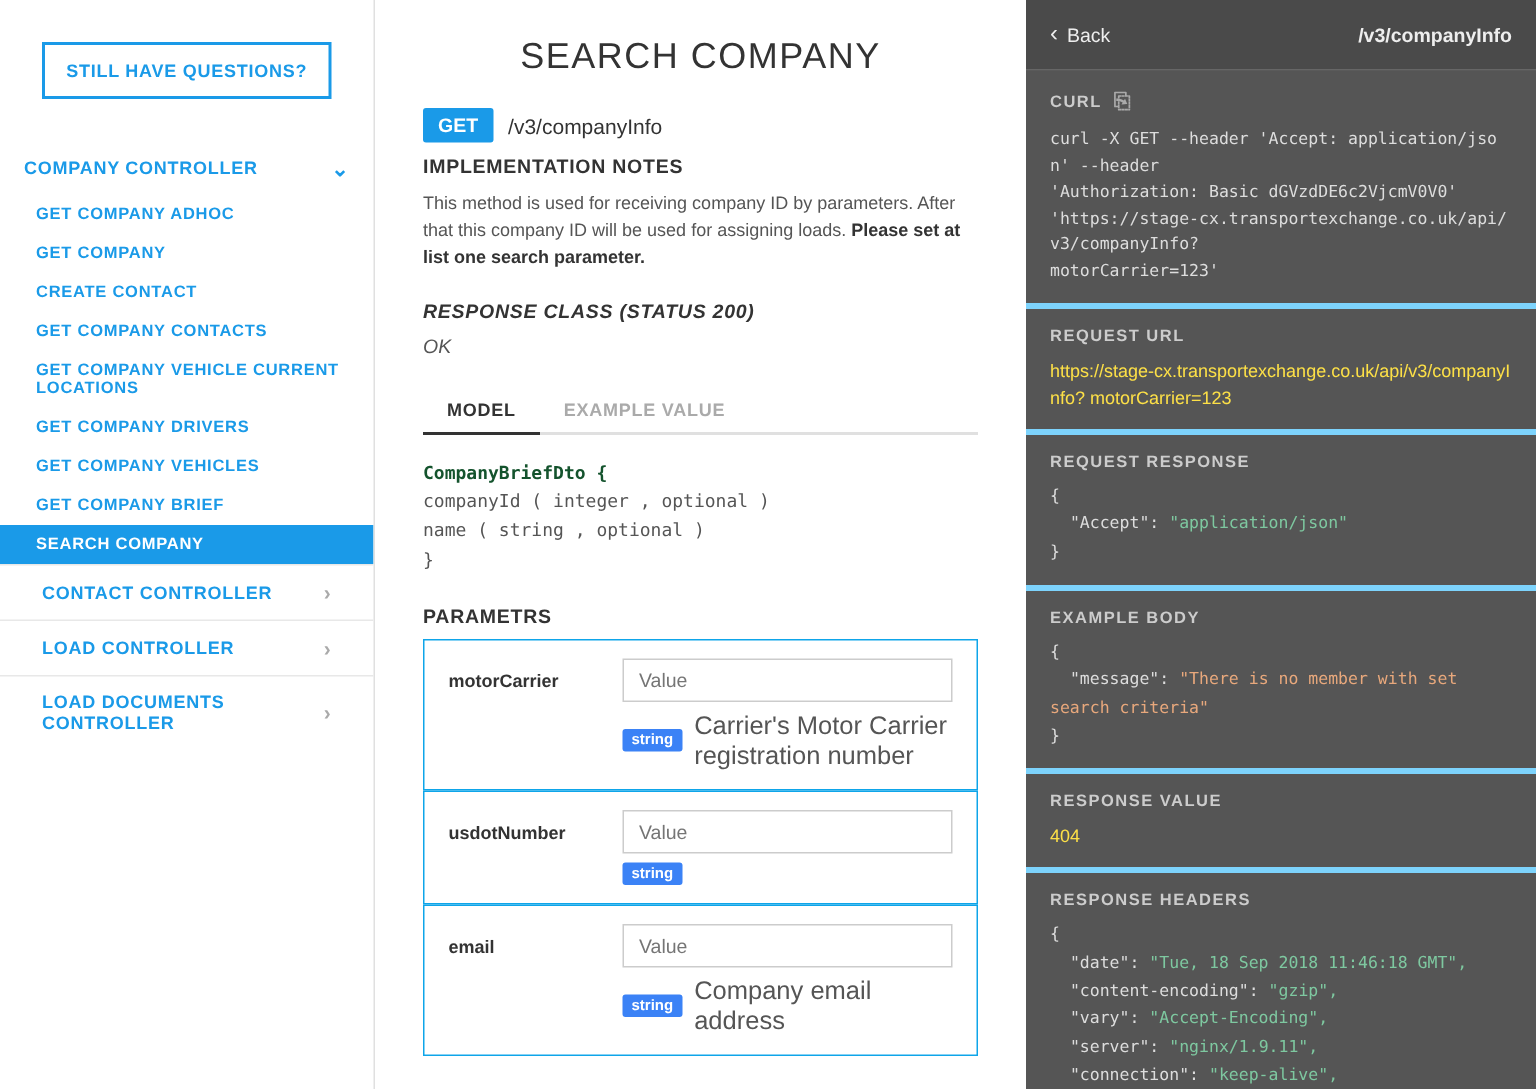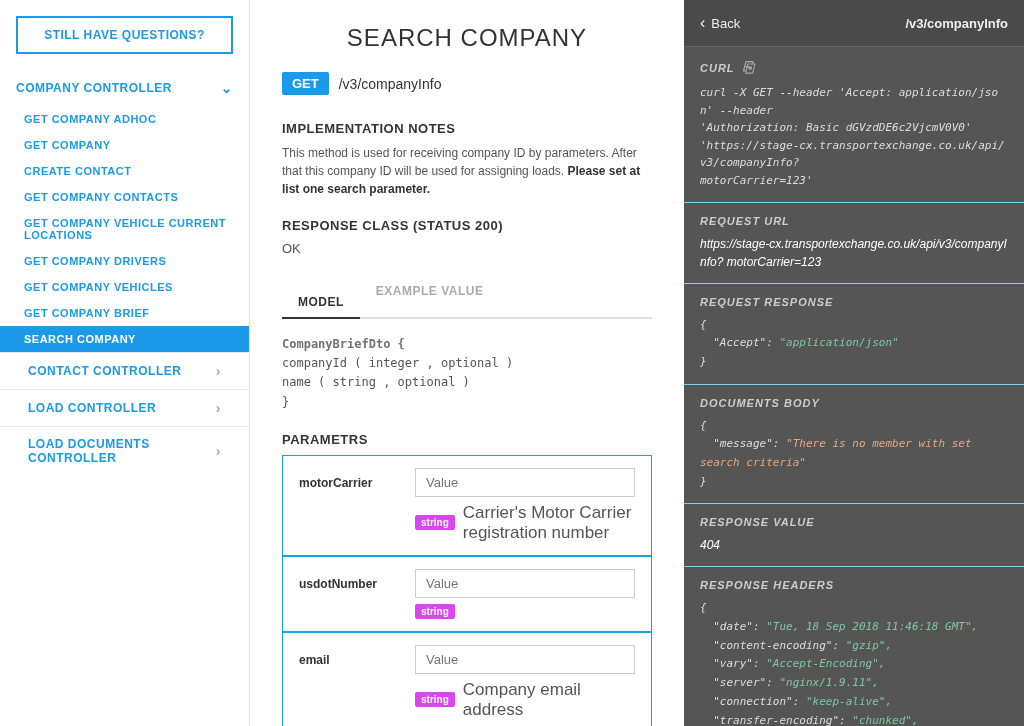--- a/index.html
+++ b/index.html
@@ -9,21 +9,21 @@
     .sidebar {
       width: 250px;
       min-width: 250px;
       background: #fff;
       border-right: 1px solid #e0e0e0;
       overflow-y: auto;
       display: flex;
       flex-direction: column;
     }
     .sidebar-still-questions {
-      margin: 16px;
+      margin: 28px;
       border: 2px solid #1a9ae8;
       color: #1a9ae8;
       text-align: center;
       padding: 10px 8px;
       font-size: 12px;
       font-weight: bold;
       letter-spacing: 0.5px;
       cursor: pointer;
       background: #fff;
     }
@@ -84,21 +84,21 @@
       font-weight: normal;
       text-align: center;
       margin-bottom: 20px;
       letter-spacing: 1px;
       color: #333;
     }
     .method-bar {
       display: flex;
       align-items: center;
       gap: 10px;
-      margin-bottom: 26px;
+      margin-bottom: 8px;
     }
     .method-badge {
       background: #1a9ae8;
       color: #fff;
       font-weight: bold;
       padding: 4px 10px;
       font-size: 13px;
       border-radius: 2px;
     }
     .method-path {
@@ -118,20 +118,21 @@
     .implementation-notes p {
       font-size: 12px;
       color: #555;
       line-height: 1.5;
     }
     .implementation-notes strong {
       color: #333;
     }
     .response-class {
       margin-bottom: 20px;
+      font-style: italic;
     }
     .response-ok {
       font-size: 13px;
       color: #555;
       margin-top: 6px;
     }
     .tabs-row {
       display: flex;
       border-bottom: 2px solid #e0e0e0;
       margin-bottom: 16px;
@@ -142,30 +143,29 @@
       font-weight: bold;
       letter-spacing: 0.5px;
       cursor: pointer;
       color: #aaa;
       border-bottom: 2px solid transparent;
       margin-bottom: -2px;
     }
     .tab.active {
       color: #333;
       border-bottom: 2px solid #333;
-      margin-top: 11px;
     }
     .model-content {
       font-size: 12px;
       color: #333;
       margin-bottom: 20px;
       font-family: monospace;
       line-height: 1.6;
     }
-    .model-content .class-name { color: #737373; font-weight: bold; }
+    .model-content .class-name { color: #14532d; font-weight: bold; }
     .model-content .field { color: #555; }
     .parameters-section { margin-top: 10px; }
     .param-block {
       border: 1px solid #0ea5e9;
       margin-bottom: 0;
       padding: 12px 16px;
     }
     .param-row {
       display: flex;
       align-items: flex-start;
@@ -189,21 +189,21 @@
       color: #aaa;
       outline: none;
       margin-bottom: 6px;
     }
     .param-type-row {
       display: flex;
       align-items: center;
       gap: 8px;
     }
     .param-type-badge {
-      background: #d946ef;
+      background: #3b82f6;
       color: #fff;
       font-size: 10px;
       font-weight: bold;
       padding: 2px 6px;
       border-radius: 2px;
     }
     .param-desc {
       font-size: 17px;
       color: #555;
     }
@@ -234,22 +234,21 @@
       cursor: pointer;
     }
     .back-chevron { font-size: 16px; }
     .panel-path {
       font-size: 13px;
       color: #eee;
       font-weight: bold;
     }
     .panel-section {
       padding: 12px 16px;
-      border-bottom: 1px solid #7dd3fc;
-      font-style: italic;
+      border-bottom: 4px solid #7dd3fc;
     }
     .panel-section-title {
       font-size: 11px;
       font-weight: bold;
       letter-spacing: 1px;
       color: #ccc;
       margin-bottom: 8px;
       display: flex;
       align-items: center;
       gap: 8px;
@@ -262,21 +261,21 @@
     .panel-code {
       font-family: monospace;
       font-size: 11px;
       color: #ddd;
       line-height: 1.6;
       white-space: pre-wrap;
       word-break: break-all;
     }
     .panel-text {
       font-size: 12px;
-      color: #ffffff;
+      color: #fde047;
       line-height: 1.5;
       word-break: break-all;
     }
     .json-key { color: #ddd; }
     .json-string { color: #7ec8a0; }
     .json-brace { color: #ddd; }
     .json-string-red { color: #e8a87c; }
     .panel-code-block {
       font-family: monospace;
       font-size: 11px;
@@ -426,21 +425,21 @@
     <div class="panel-section-title">REQUEST RESPONSE</div>
     <div class="panel-code-block">
       <span class="json-brace">{</span><br>
       &nbsp;&nbsp;<span class="json-key">"Accept":</span>
       <span class="json-string">"application/json"</span><br>
       <span class="json-brace">}</span>
     </div>
   </div>
 
   <div class="panel-section">
-    <div class="panel-section-title">DOCUMENTS BODY</div>
+    <div class="panel-section-title">EXAMPLE BODY</div>
     <div class="panel-code-block">
       <span class="json-brace">{</span><br>
       &nbsp;&nbsp;<span class="json-key">"message":</span>
       <span class="json-string-red">"There is no member with set search criteria"</span><br>
       <span class="json-brace">}</span>
     </div>
   </div>
 
   <div class="panel-section">
     <div class="panel-section-title">RESPONSE VALUE</div>

